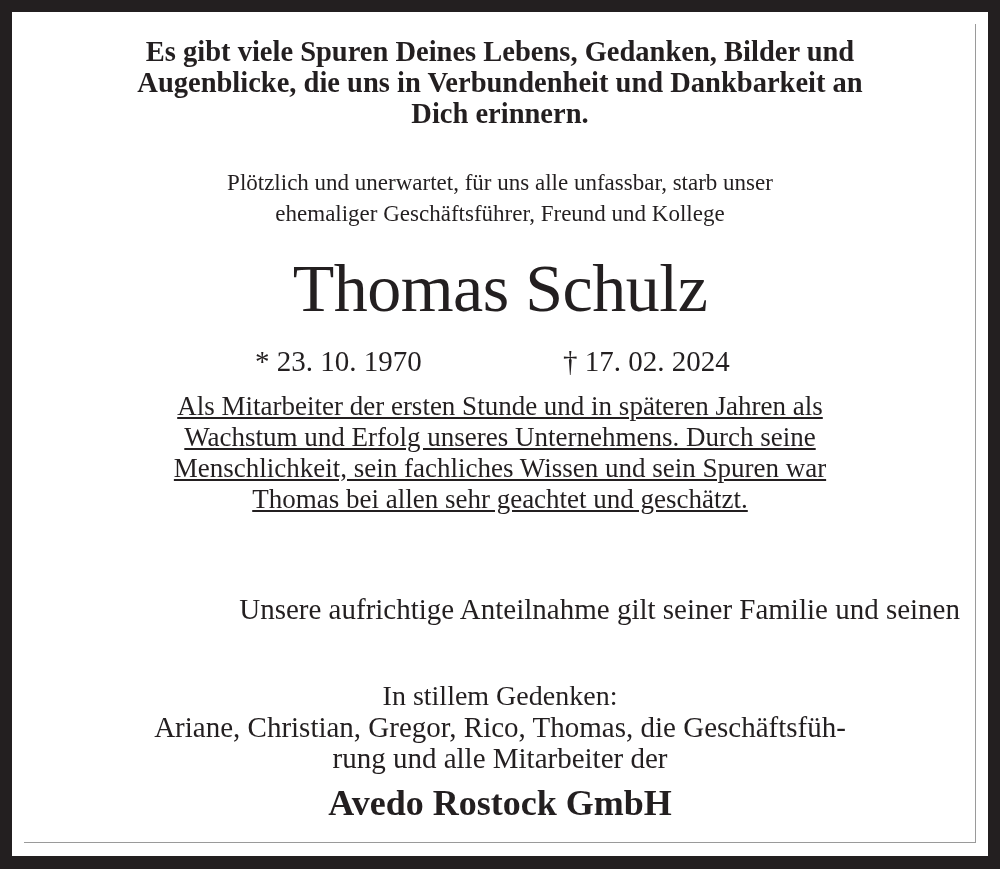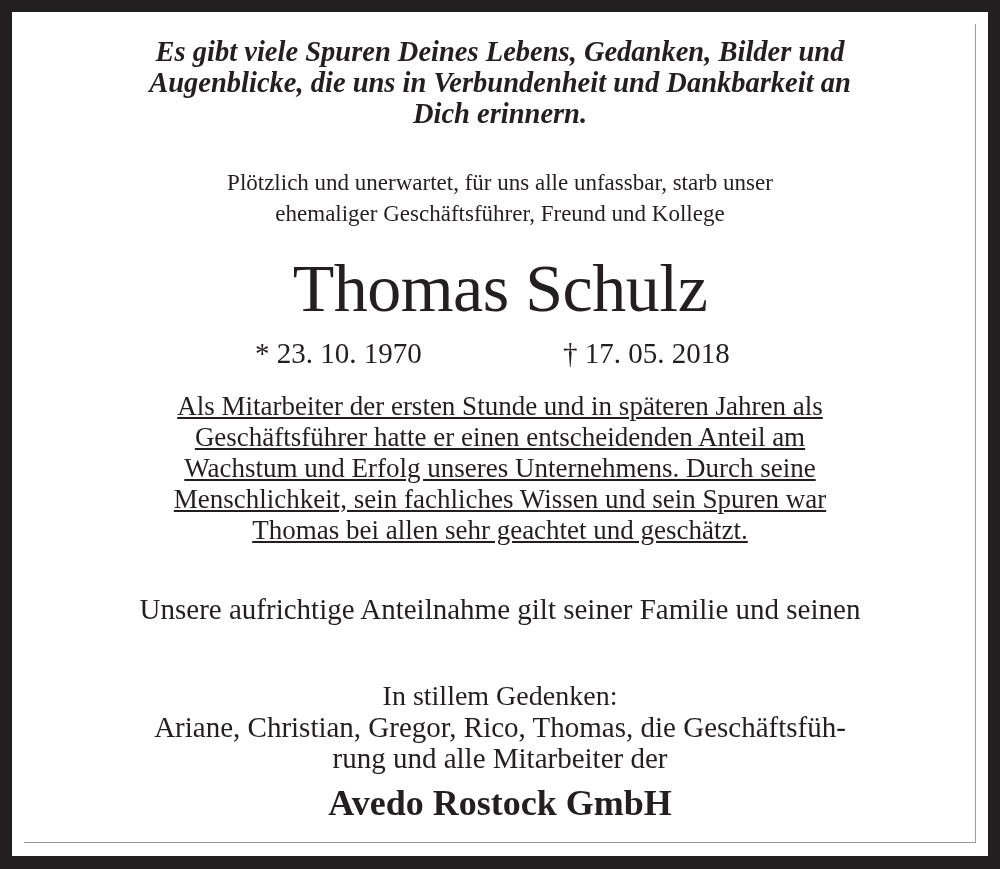--- a/index.html
+++ b/index.html
@@ -35,40 +35,39 @@
   .block {
     position: absolute;
     left: 40px;
     width: 920px;
     text-align: center;
     margin: 0;
   }
   .motto {
     top: 36px;
     font-weight: bold;
-    font-style: italic;
     font-size: 28.5px;
     line-height: 31px;
     text-align: center;
   }
   .intro {
     top: 167px;
     font-size: 23px;
     line-height: 31px;
   }
   .name {
     top: 248px;
     font-weight: normal;
     font-size: 68px;
     line-height: 80px;
     letter-spacing: -0.5px;
   }
   .dates {
     position: absolute;
-    top: 336px;
+    top: 344px;
     left: 0;
     width: 810px;
     height: 34px;
     font-size: 29px;
     line-height: 34px;
   }
   .date-birth {
     position: absolute;
     left: 255px;
     top: 0;
@@ -81,20 +80,21 @@
   .body-text {
     top: 391px;
     font-size: 27px;
     line-height: 31px;
     text-decoration: underline;
   }
   .condolence {
     top: 594px;
     font-size: 29px;
     line-height: 31px;
+    text-align: right;
   }
   .memorial {
     top: 680px;
     font-weight: normal;
     font-size: 28px;
     line-height: 31px;
   }
   .signers {
     top: 712px;
     font-size: 29px;
@@ -123,26 +123,25 @@
 
 <p class="block intro">
   <span class="line">Plötzlich und unerwartet, für uns alle unfassbar, starb unser</span>
   <span class="line">ehemaliger Geschäftsführer, Freund und Kollege</span>
 </p>
 
 <h1 class="block name">Thomas Schulz</h1>
 
 <div class="dates">
   <span class="date-birth">* 23. 10. 1970</span>
-  <span class="date-death">† 17. 05. 2018</span>
+  <span class="date-death">† 17. 02. 2024</span>
 </div>
 
 <p class="block body-text">
   <span class="line">Als Mitarbeiter der ersten Stunde und in späteren Jahren als</span>
-  <span class="line">Geschäftsführer hatte er einen entscheidenden Anteil am</span>
   <span class="line">Wachstum und Erfolg unseres Unternehmens. Durch seine</span>
   <span class="line">Menschlichkeit, sein fachliches Wissen und sein Spuren war</span>
   <span class="line">Thomas bei allen sehr geachtet und geschätzt.</span>
 </p>
 
 <p class="block condolence">
   <span class="line">Unsere aufrichtige Anteilnahme gilt seiner Familie und seinen</span>
 </p>
 
 <p class="block memorial">In stillem Gedenken:</p>

